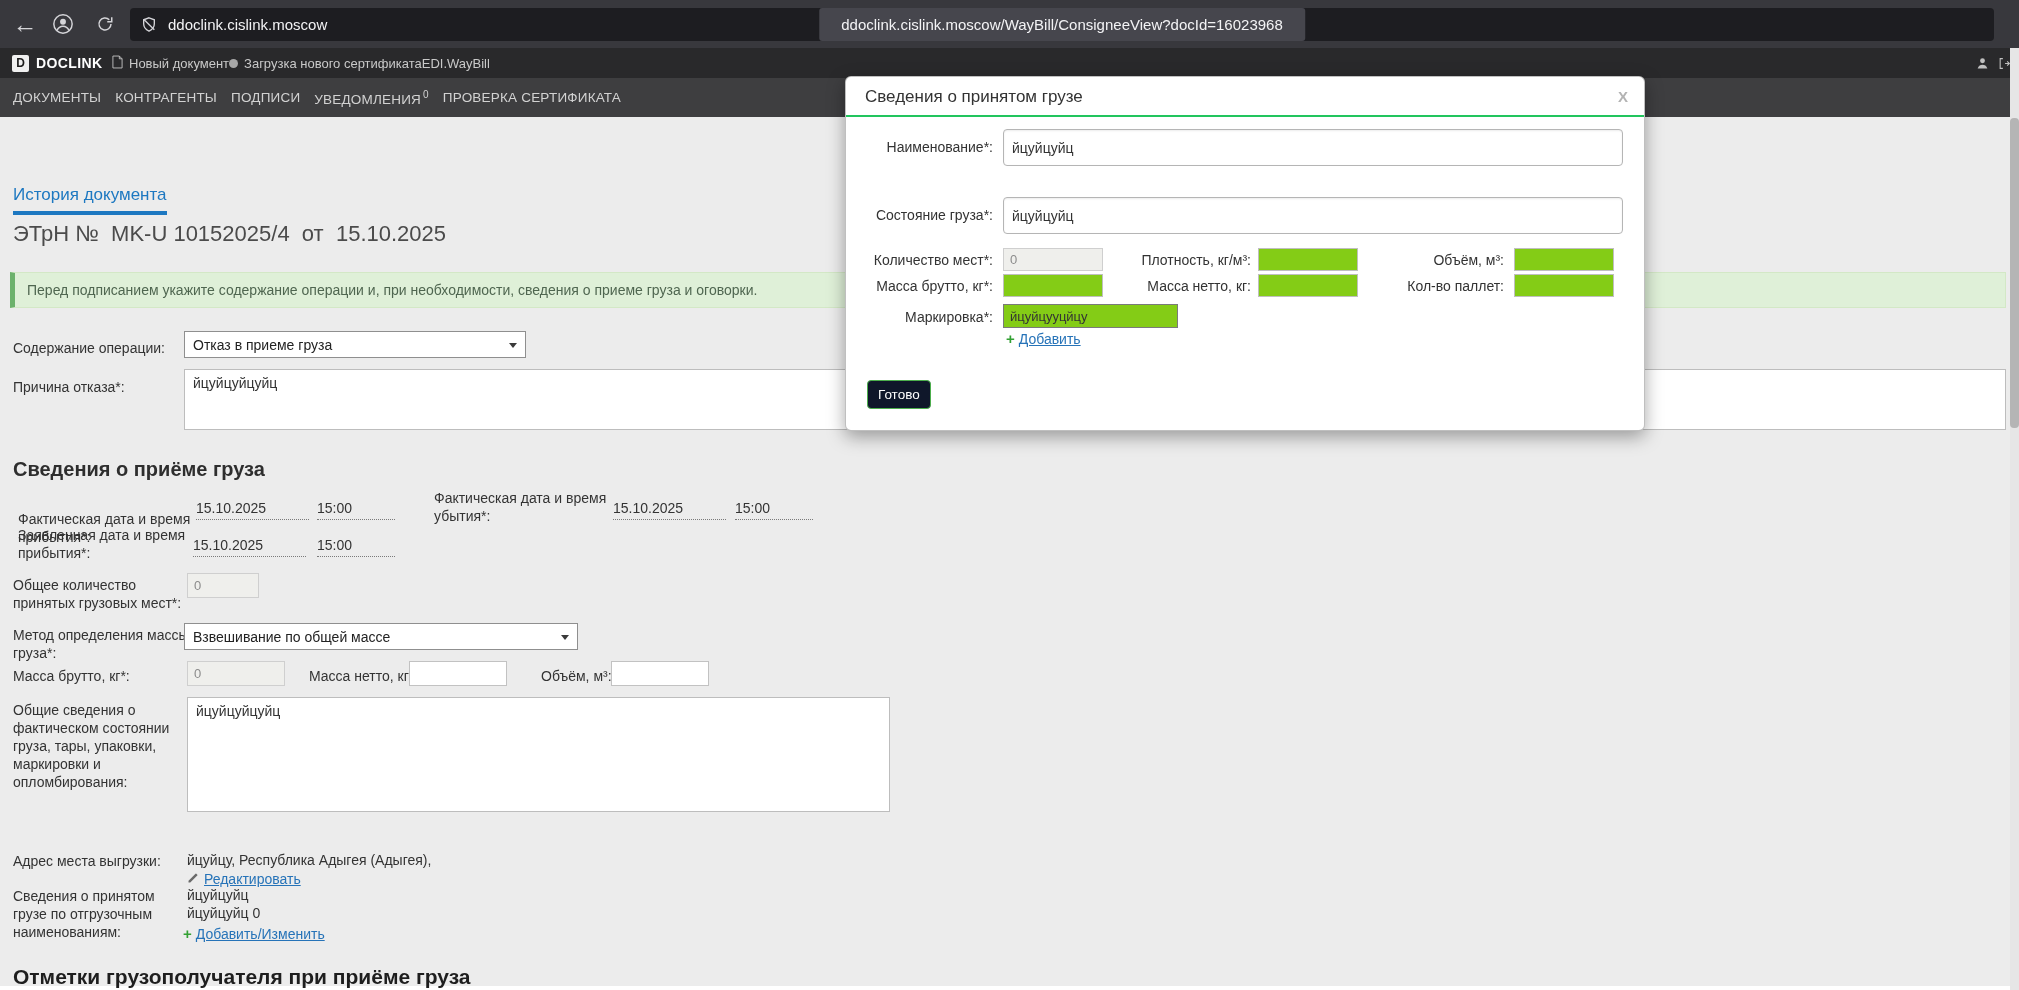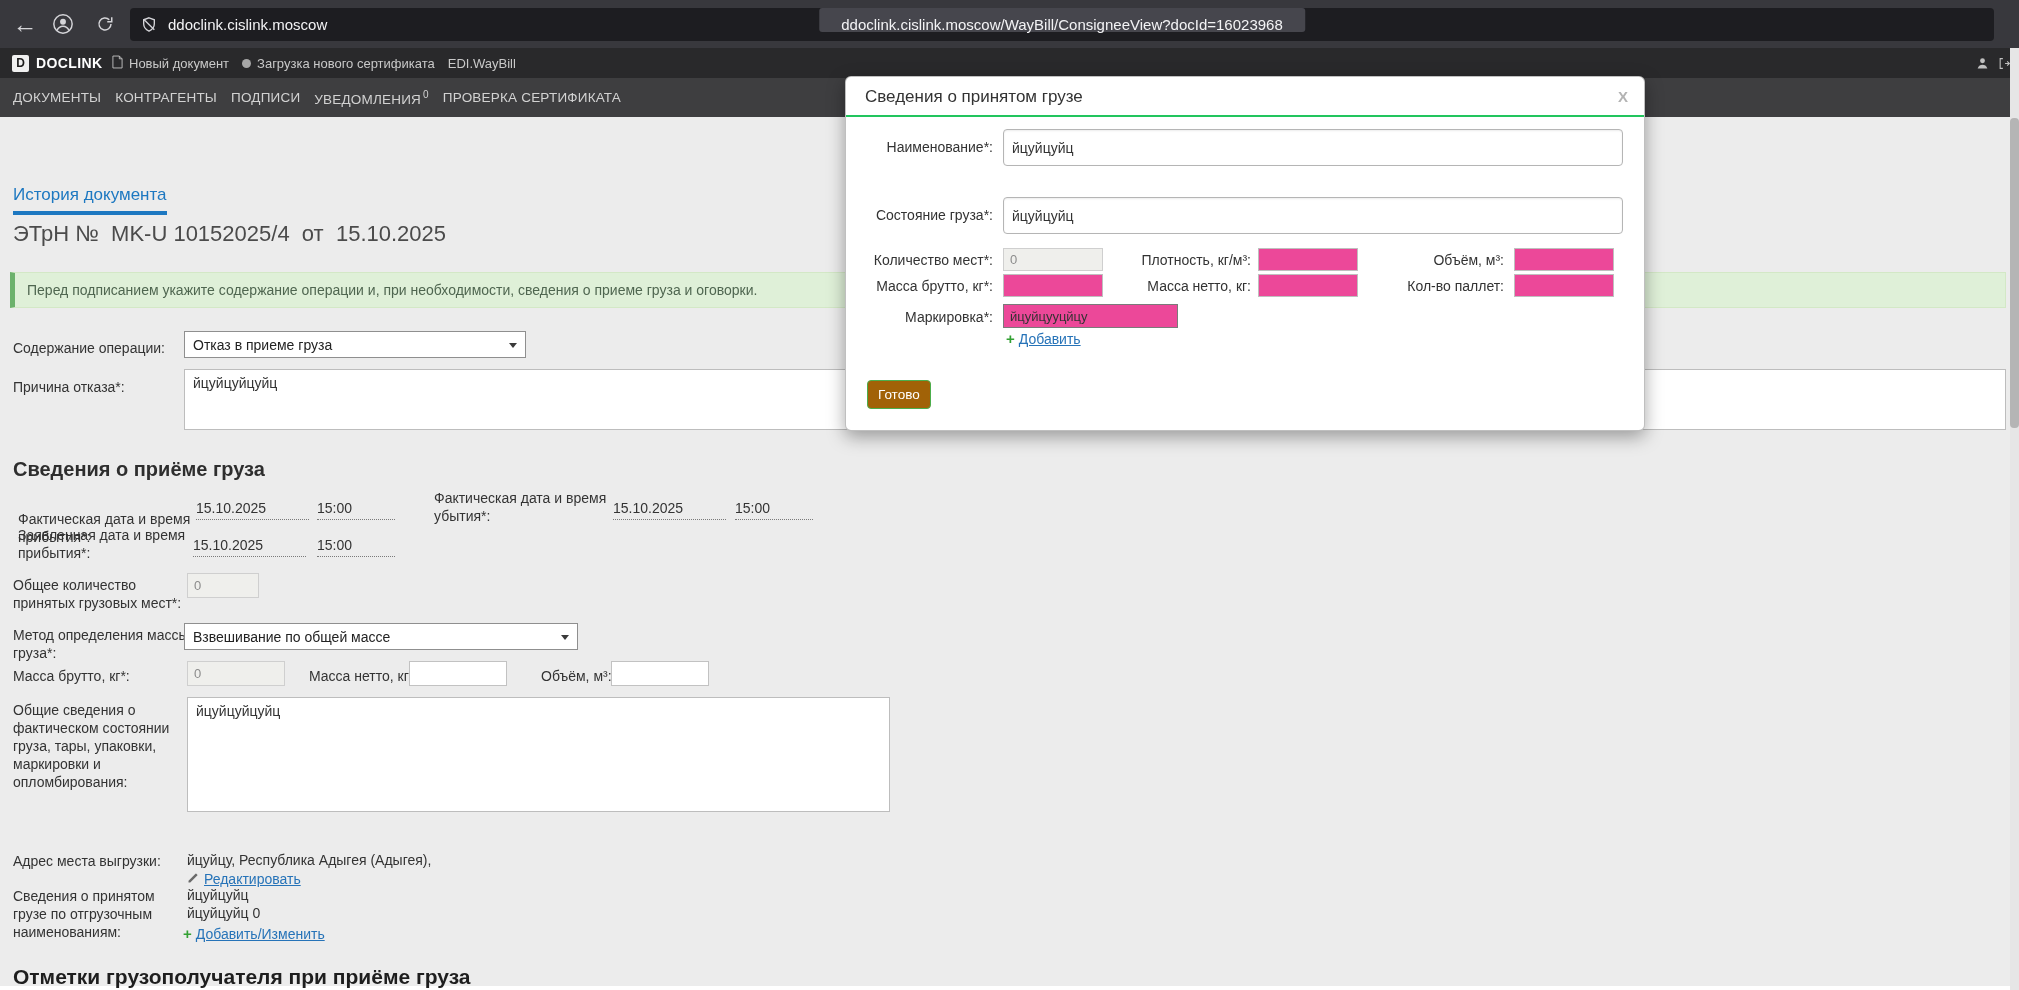--- a/index.html
+++ b/index.html
@@ -8,28 +8,28 @@
 
   
   #toolbar{position:absolute;left:0;top:0;width:2019px;height:48px;background:#38383d;}
   .tb-icon{position:absolute;top:0;height:48px;width:34px;display:flex;align-items:center;justify-content:center;color:#d4d4d8;cursor:pointer;}
   #back-icon{left:8px;font-size:25px;}
   #account-icon{left:46px;}
   #reload-icon{left:88px;}
   #url-bar{position:absolute;left:130px;top:8px;width:1864px;height:33px;background:#1d1d21;border-radius:4px;cursor:text;}
   #shield-icon{position:absolute;left:11px;top:8px;}
   #url-domain{position:absolute;left:38px;top:0;line-height:33px;color:#f3f3f5;font-size:15px;}
-  #url-full{position:absolute;left:50%;transform:translateX(-50%);top:0;height:24px;line-height:33px;padding:0 22px;background:#46464d;border-radius:3px;color:#f3f3f5;font-size:15px;white-space:nowrap;}
+  #url-full{position:absolute;left:50%;transform:translateX(-50%);top:0;height:33px;line-height:33px;padding:0 22px;background:#46464d;border-radius:3px;color:#f3f3f5;font-size:15px;white-space:nowrap;}
 
   
   #app-header{position:absolute;left:0;top:48px;width:2019px;height:30px;background:#29292b;}
   #logo{position:absolute;left:12px;top:0;height:30px;display:flex;align-items:center;cursor:pointer;}
   #logo-box{width:17px;height:17px;background:#f0f0f0;color:#1c1c1c;font-size:12px;font-weight:bold;display:flex;align-items:center;justify-content:center;border-radius:2px;}
   #logo-text{color:#fff;font-size:14px;font-weight:bold;margin-left:7px;letter-spacing:.4px;}
-  #header-menu{position:absolute;left:112px;top:0;height:30px;display:flex;align-items:center;gap:13px;}
+  #header-menu{position:absolute;left:112px;top:0;height:30px;display:flex;align-items:center;gap:0;}
   .menu-item{display:flex;align-items:center;gap:6px;color:#c9c9c9;font-size:13px;cursor:pointer;white-space:nowrap;}
   .cert-dot{width:9px;height:9px;border-radius:50%;background:#a7a7a7;display:inline-block;}
   #header-right{position:absolute;right:8px;top:0;height:30px;display:flex;align-items:center;gap:9px;}
   #header-right span{cursor:pointer;display:flex;align-items:center;}
 
   
   #nav-bar{position:absolute;left:0;top:78px;width:2019px;height:39px;background:#3e3e40;display:flex;align-items:center;padding-left:13px;gap:14px;}
   .nav-item{color:#d2d2d2;font-size:13.5px;cursor:pointer;letter-spacing:.2px;white-space:nowrap;}
   .nav-item sup{font-size:10px;margin-left:2px;}
 
@@ -82,42 +82,42 @@
   #white-strip{position:absolute;left:0;top:986px;width:2019px;height:4px;background:#fff;}
   #bottom-heading{position:absolute;left:13px;top:965px;font-size:21px;font-weight:bold;color:#1e1e1e;}
 
   
   #modal{position:absolute;left:845px;top:76px;width:800px;height:355px;background:#fff;border:1px solid rgba(0,0,0,.25);border-radius:6px;box-shadow:0 6px 18px rgba(0,0,0,.35);}
   #modal-header{position:absolute;left:0;top:0;width:100%;height:40px;border-bottom:2px solid #22c55e;}
   #modal-title{position:absolute;left:19px;top:0;line-height:40px;font-size:17px;color:#333;}
   #modal-close{position:absolute;right:16px;top:11px;font-size:15px;color:#b3b3b3;cursor:pointer;font-weight:bold;}
   .m-lbl{position:absolute;font-size:14px;color:#333;text-align:right;}
   .m-big-inp{position:absolute;left:157px;width:620px;height:37px;border:1px solid #b5b5b5;border-radius:4px;background:#fff;font-family:"Liberation Sans",sans-serif;font-size:14px;color:#333;padding:0 8px;box-shadow:inset 0 1px 2px rgba(0,0,0,.08);}
-  .m-inp{position:absolute;border:1px solid #bfbfbf;background:#ec4899;font-family:"Liberation Sans",sans-serif;font-size:13px;color:#333;padding:0 6px;width:100px;height:23px;}
+  .m-inp{position:absolute;border:1px solid #bfbfbf;background:#84cc16;font-family:"Liberation Sans",sans-serif;font-size:13px;color:#333;padding:0 6px;width:100px;height:23px;}
   .m-inp:disabled{background:#efefec;color:#8c8c8c;border-color:#cfcfcf;}
   #m-lbl-name{left:10px;top:62px;width:137px;}
   #m-inp-name{top:52px;}
   #m-lbl-state{left:10px;top:130px;width:137px;}
   #m-inp-state{top:120px;}
   #m-lbl-places{left:10px;top:175px;width:137px;}
   #m-inp-places{left:157px;top:171px;}
   #m-lbl-density{left:262px;top:175px;width:143px;}
   #m-inp-density{left:412px;top:171px;}
   #m-lbl-volume{left:515px;top:175px;width:143px;}
   #m-inp-volume{left:668px;top:171px;}
   #m-lbl-gross{left:10px;top:201px;width:137px;}
   #m-inp-gross{left:157px;top:197px;}
   #m-lbl-net{left:262px;top:201px;width:143px;}
   #m-inp-net{left:412px;top:197px;}
   #m-lbl-pallets{left:515px;top:201px;width:143px;}
   #m-inp-pallets{left:668px;top:197px;}
   #m-lbl-marking{left:10px;top:232px;width:137px;}
   #m-inp-marking{left:157px;top:227px;width:175px;height:24px;border-color:#7a7a7a;}
   #m-add-row{position:absolute;left:160px;top:253px;display:flex;align-items:center;gap:4px;}
-  #m-done{position:absolute;left:21px;top:303px;background:#a16207;border:1px solid #4cae4c;color:#fff;font-size:13.5px;padding:6px 10px;border-radius:4px;cursor:pointer;font-family:"Liberation Sans",sans-serif;}
+  #m-done{position:absolute;left:21px;top:303px;background:#0f172a;border:1px solid #4cae4c;color:#fff;font-size:13.5px;padding:6px 10px;border-radius:4px;cursor:pointer;font-family:"Liberation Sans",sans-serif;}
 
   
   #scrollbar{position:absolute;right:0;top:48px;width:9px;height:942px;background:#e6e6e6;}
   #scroll-thumb{position:absolute;right:0;top:70px;width:9px;height:310px;background:#b5b5b5;border-radius:4px;}
 </style>
 </head>
 <body>
 
 <div id="toolbar">
   <span class="tb-icon" id="back-icon">←</span>

